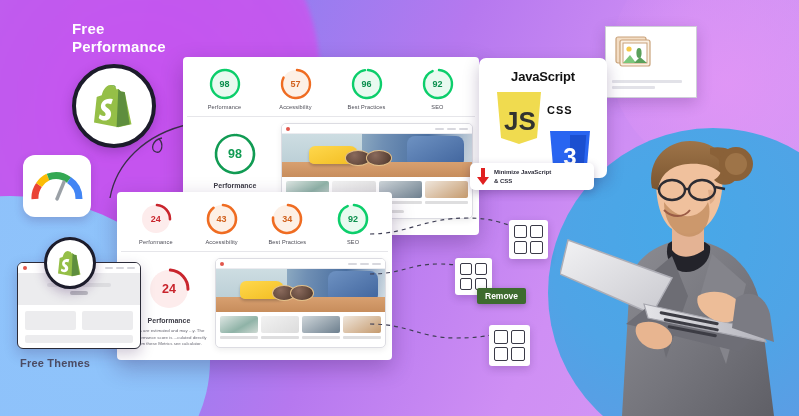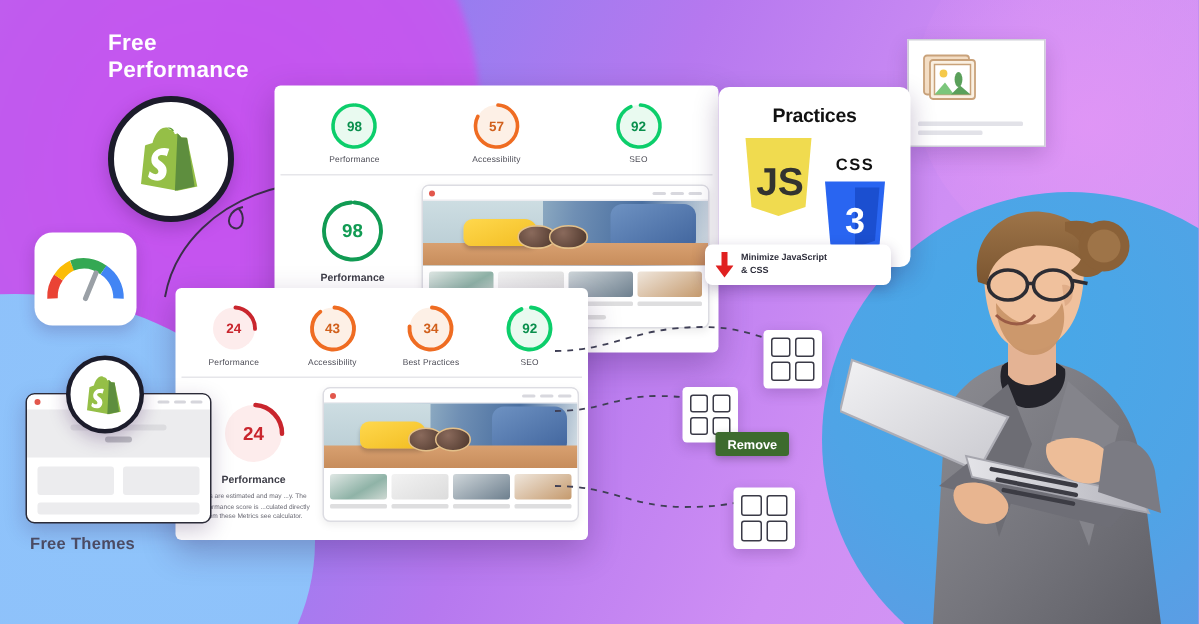--- a/index.html
+++ b/index.html
@@ -97,21 +97,21 @@
   .t3 .img{background:linear-gradient(150deg,#cfd6da,#6d7f8e);}
   .t4 .img{background:linear-gradient(150deg,#efe6dc,#c59a6d);}
   .pv-footline{height:3px;width:28%;margin:2px auto 5px;background:#ddd;border-radius:2px;}
 
   
   #jscss-card{position:absolute;left:479px;top:58px;width:128px;height:120px;background:#fff;
     border-radius:7px;box-shadow:0 6px 16px rgba(45,15,75,.25);}
   .jscss-title{text-align:center;font-size:13px;font-weight:bold;color:#111;padding-top:11px;letter-spacing:-.2px;}
   .logos{display:flex;justify-content:center;align-items:flex-start;gap:2px;margin-top:6px;}
   .shield{position:relative;}
-  .css-label{font-size:11px;font-weight:bold;color:#111;text-align:center;letter-spacing:1px;margin-bottom:3px;}
+  .css-label{font-size:11px;font-weight:bold;color:#111;letter-spacing:1px;margin-bottom:13px;}
   #minimize-tag{position:absolute;left:470px;top:163px;width:110px;height:27px;background:#fff;border-radius:5px;
     box-shadow:0 3px 9px rgba(45,15,75,.25);display:flex;align-items:center;gap:5px;padding:0 7px;}
   .mini-text{font-size:6px;font-weight:bold;color:#2d2d3a;line-height:1.45;}
 
   
   #image-card{position:absolute;left:605px;top:26px;width:92px;height:72px;background:#fff;
     border:1px solid #cfcfd8;box-shadow:0 5px 14px rgba(45,15,75,.2);padding:6px;box-sizing:border-box;}
   .img-lines{margin-top:5px;}
   .img-lines i{display:block;height:3px;background:#e2e2e8;border-radius:1px;margin-bottom:3px;}
 
@@ -203,20 +203,30 @@
         <div class="ring">
           <svg width="34" height="34" viewBox="0 0 34 34">
             <circle cx="17" cy="17" r="14" fill="#fdf0e6"></circle>
             <circle cx="17" cy="17" r="14" fill="none" stroke="#ef6c22" stroke-width="2.4" stroke-dasharray="71.2 87.96" stroke-linecap="round" transform="rotate(-86 17 17)"></circle>
           </svg>
           <span class="val" style="color:#d1601c">57</span>
         </div>
         <div class="cap">Accessibility</div>
       </div>
 
+      <div class="score">
+        <div class="ring">
+          <svg width="34" height="34" viewBox="0 0 34 34">
+            <circle cx="17" cy="17" r="14" fill="#e9faf0"></circle>
+            <circle cx="17" cy="17" r="14" fill="none" stroke="#0cce6b" stroke-width="2.4" stroke-dasharray="84.4 87.96" stroke-linecap="round" transform="rotate(-86 17 17)"></circle>
+          </svg>
+          <span class="val" style="color:#0a8f4d">96</span>
+        </div>
+        <div class="cap">Best Practices</div>
+      </div>
 
       <div class="score">
         <div class="ring">
           <svg width="34" height="34" viewBox="0 0 34 34">
             <circle cx="17" cy="17" r="14" fill="#e9faf0"></circle>
             <circle cx="17" cy="17" r="14" fill="none" stroke="#0cce6b" stroke-width="2.4" stroke-dasharray="80.9 87.96" stroke-linecap="round" transform="rotate(-86 17 17)"></circle>
           </svg>
           <span class="val" style="color:#0a8f4d">92</span>
         </div>
         <div class="cap">SEO</div>
@@ -389,21 +399,21 @@
       <path d="M11 30 L18 22 L24 30 Z" fill="#7bc67b"></path>
       <path d="M22 30 L28 24 L35 30 Z" fill="#5aa05a"></path>
     </svg>
     <div class="img-lines">
         <i style="width:90%"></i>
         <i style="width:55%"></i>
       </div>
   </div>
 
   <div id="jscss-card">
-    <div class="jscss-title">Practices</div>
+    <div class="jscss-title">JavaScript</div>
     <div class="logos">
       <div class="shield">
         <svg width="52" height="56" viewBox="0 0 52 56">
           <path d="M4 2 h44 l-4 46 -18 6 -18 -6 z" fill="#f0db4f"></path>
           <text x="27" y="40" font-family="'Liberation Sans',sans-serif" font-size="26" font-weight="bold" fill="#323330" text-anchor="middle">JS</text>
         </svg>
       </div>
       <div class="shield" style="margin-top:14px">
         <div class="css-label">CSS</div>
         <svg width="46" height="50" viewBox="0 0 46 50">

